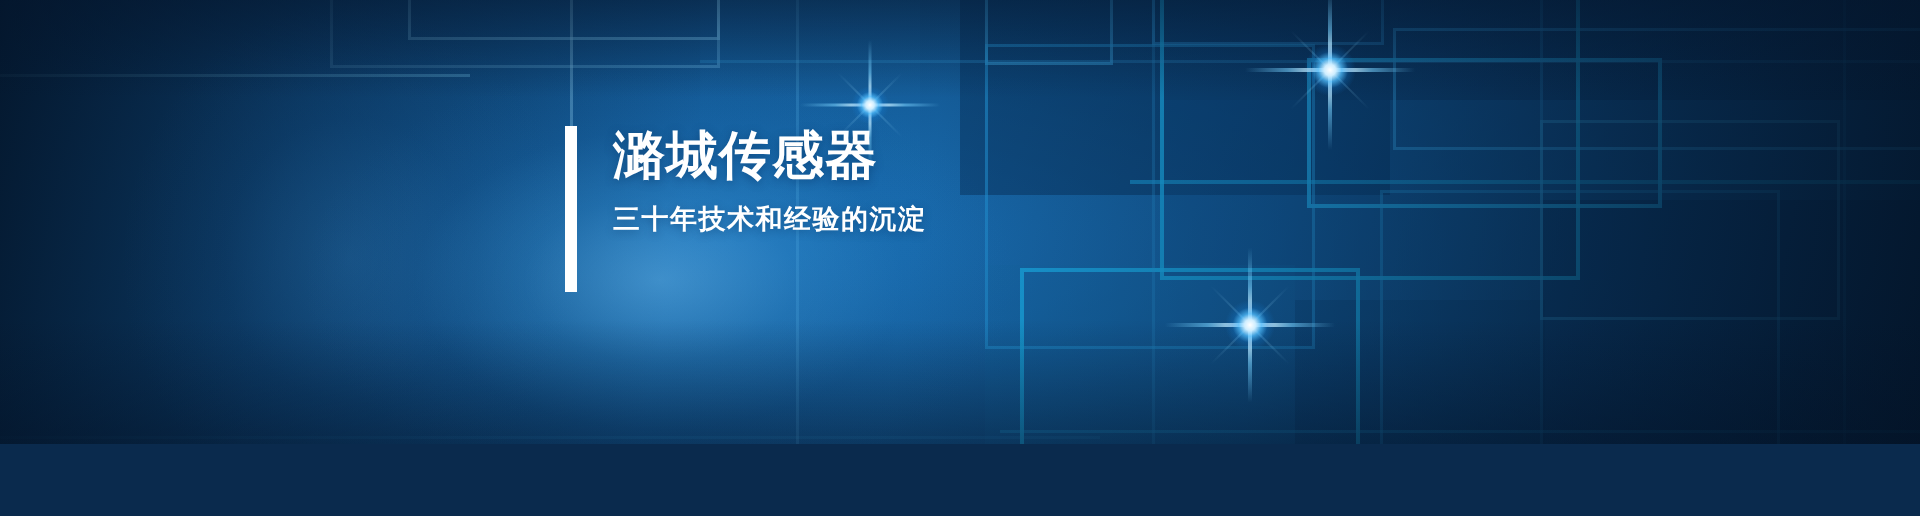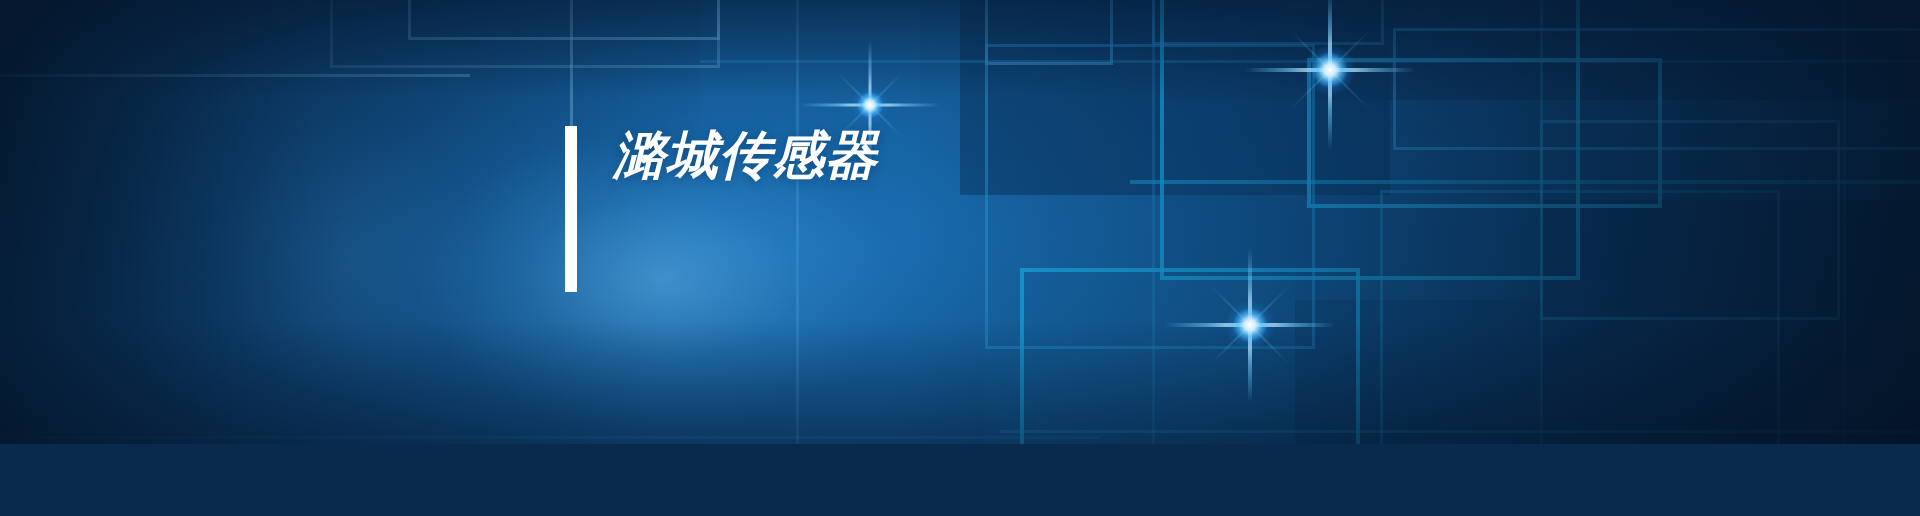--- a/index.html
+++ b/index.html
@@ -7,21 +7,20 @@
     padding: 0;
     background: #0a2a4d;
   }
   #banner {
     position: relative;
     width: 1920px;
     height: 444px;
     overflow: hidden;
     font-family: "Liberation Sans", "DejaVu Sans", sans-serif;
     background: #4c1d95;
-    font-style: italic;
   }
 
   
   .bg-base {
     position: absolute;
     inset: 0;
     background:
       radial-gradient(120% 150% at 38% 55%, #1a6fb5 0%, #12558f 28%, #0c3c6c 55%, #072544 80%, #04182f 100%);
   }
   .bg-sheen {
@@ -211,16 +210,17 @@
     <div class="ray-d1" style="width:110px; height:2px; transform:translate(-50%,-50%) rotate(45deg);"></div>
     <div class="ray-d2" style="width:110px; height:2px; transform:translate(-50%,-50%) rotate(-45deg);"></div>
     <div class="core" style="width:50px; height:50px;"></div>
   </div>
 
   <div class="text-block">
     <div class="accent-bar"></div>
     <div class="text-lines">
       <div class="title">潞城传感器</div>
       <div class="sub-gap"></div>
+      <div class="subtitle">三十年技术和经验的沉淀</div>
     </div>
   </div>
 
 </div>
 
 </body></html>

